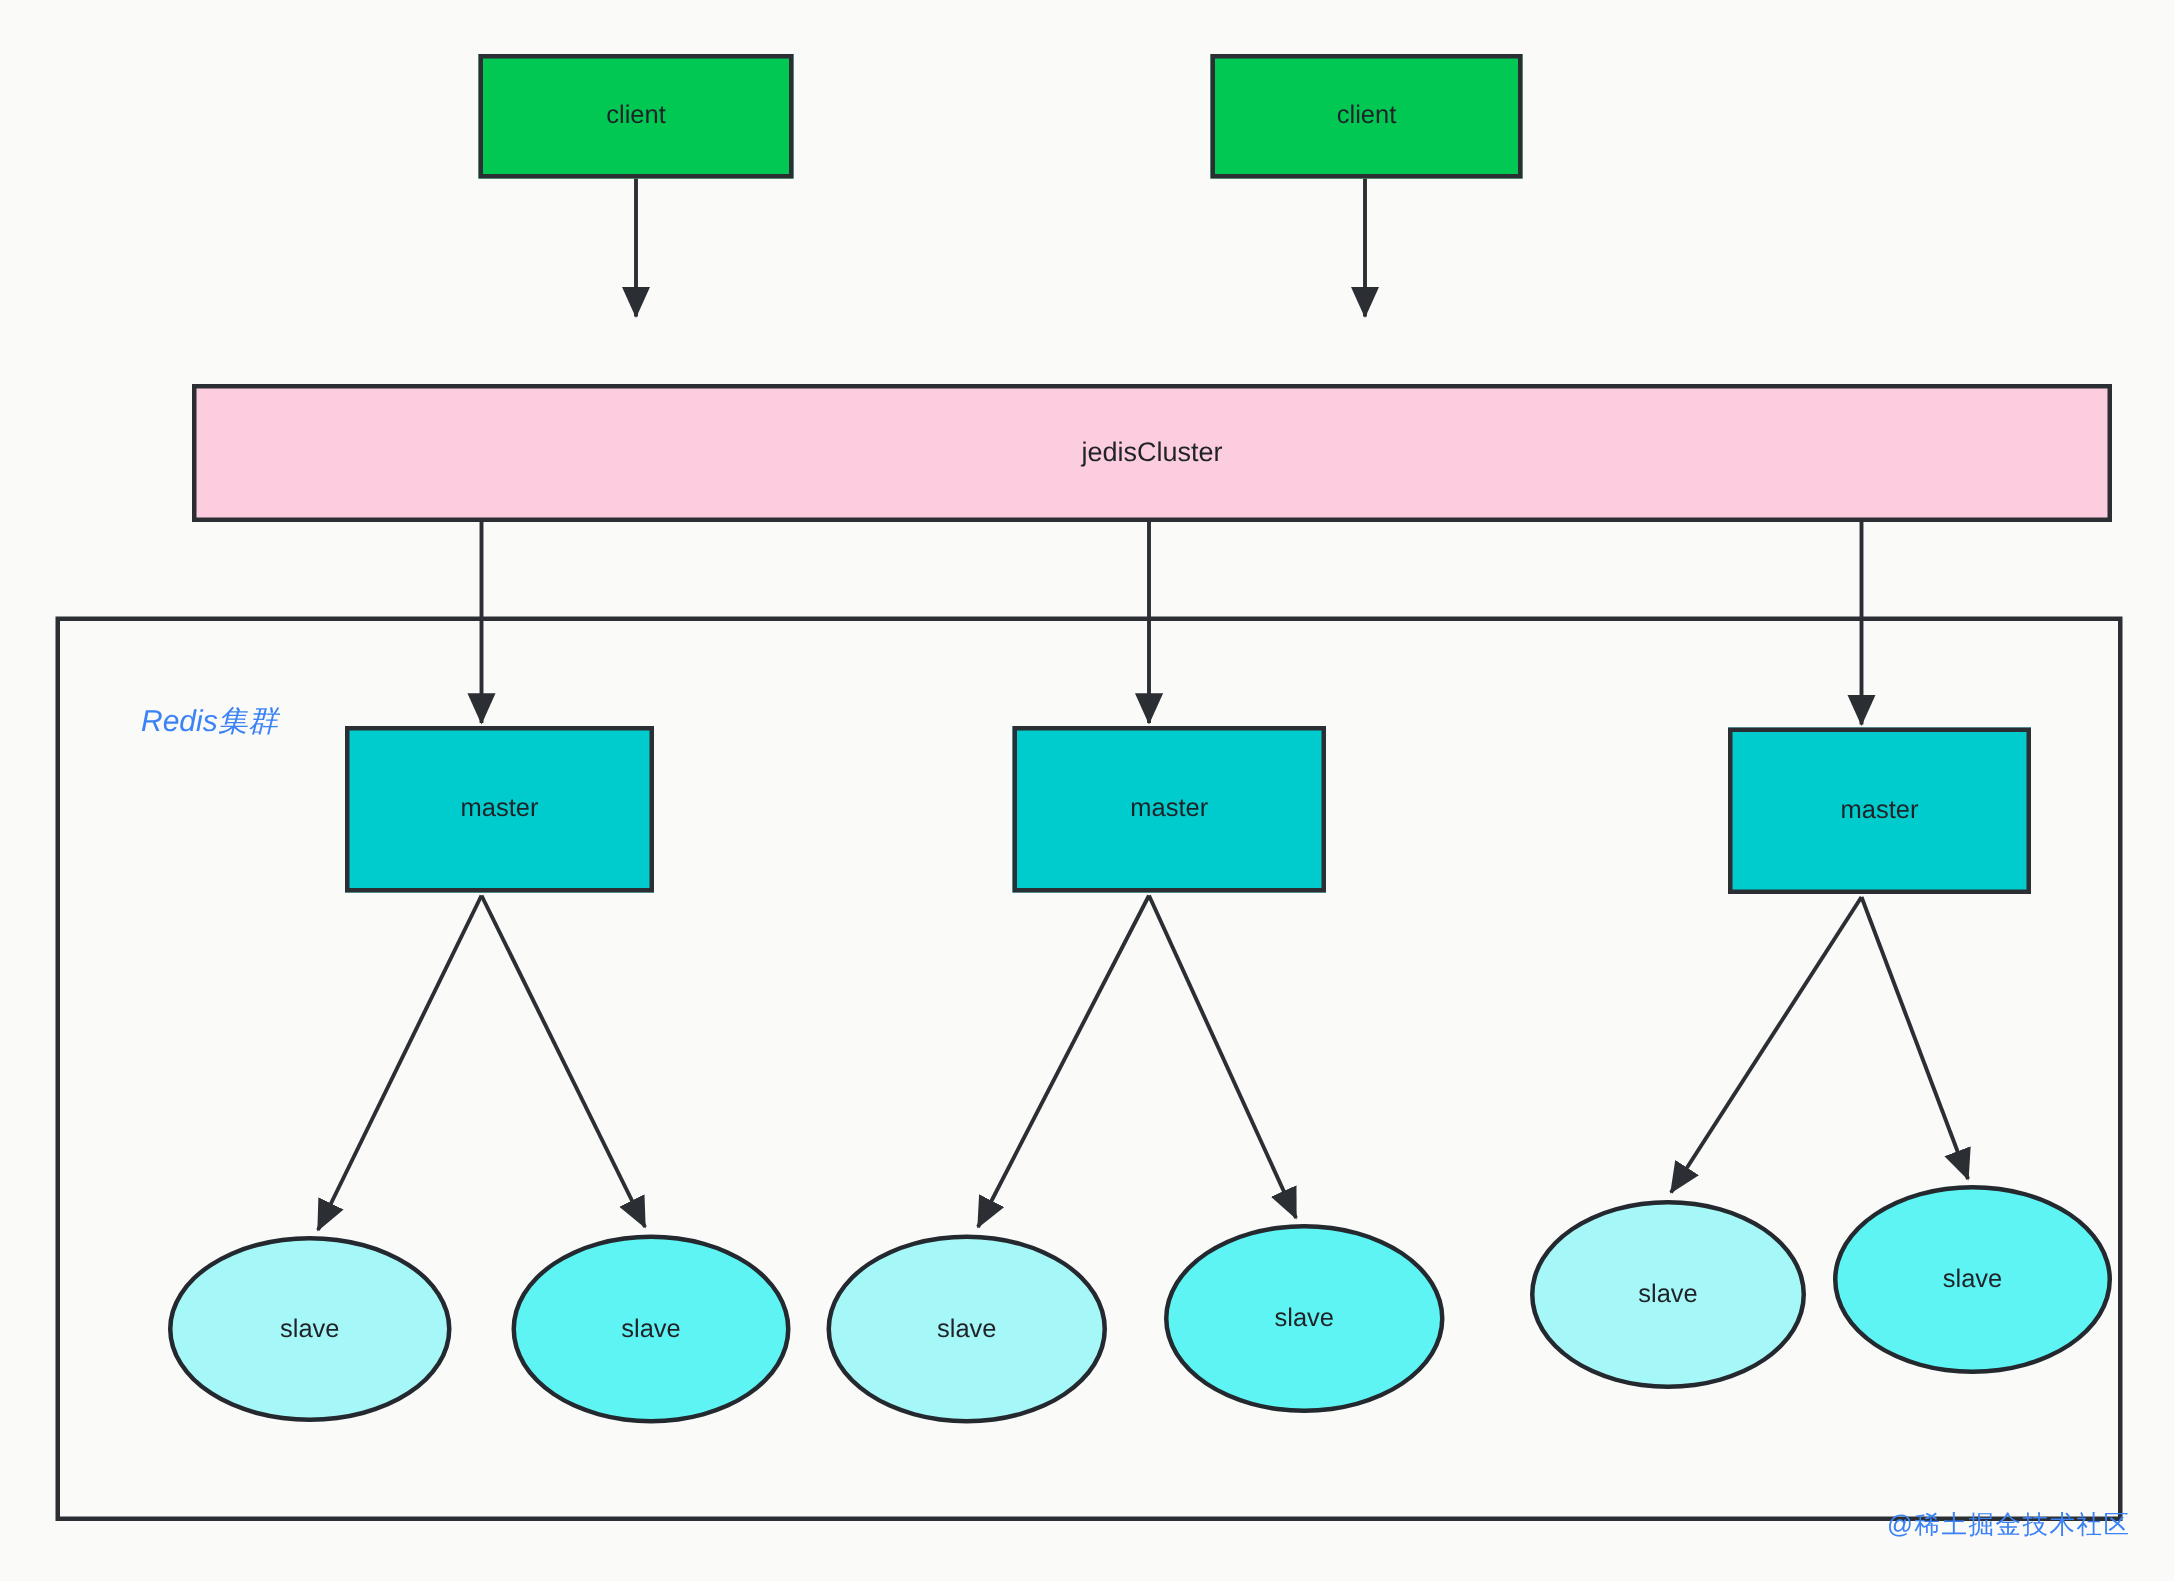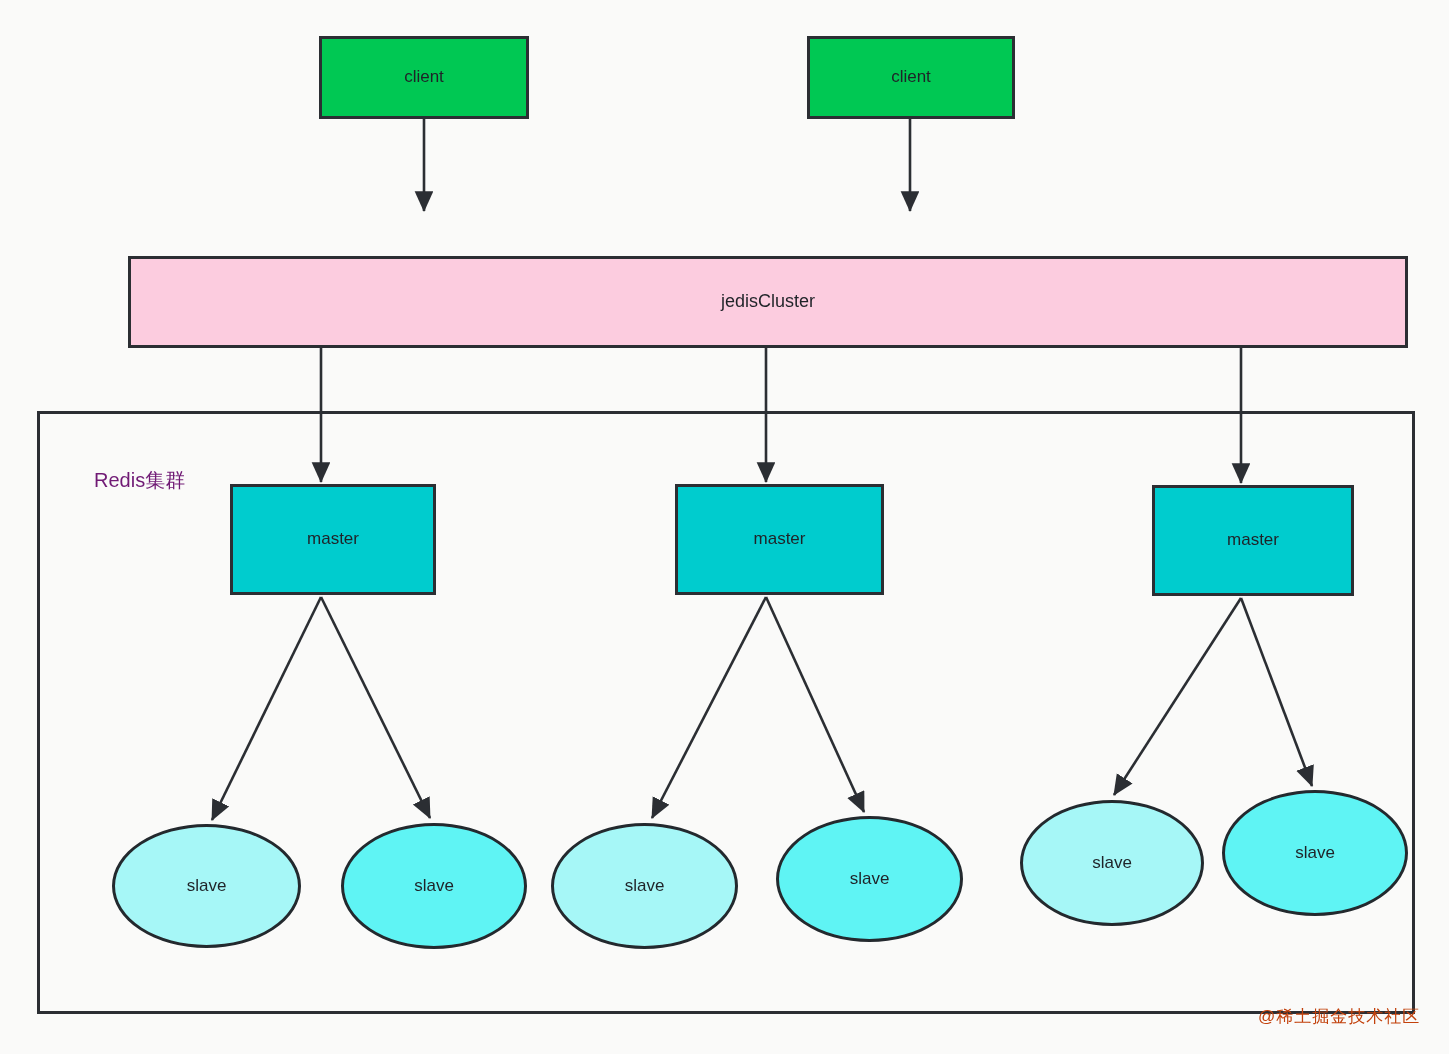--- a/index.html
+++ b/index.html
@@ -59,27 +59,28 @@
   }
   .cluster-box {
     position: absolute;
     box-sizing: border-box;
     border: 3px solid #2b2e33;
     background: transparent;
   }
   .cluster-label {
     position: absolute;
     font-size: 20px;
-    color: #701a75;
+    color: #3b82f6;
     white-space: nowrap;
+    font-style: italic;
   }
   .watermark {
     position: absolute;
     font-size: 17px;
-    color: #c2410c;
+    color: #3b82f6;
     white-space: nowrap;
     letter-spacing: 1px;
   }
 </style>
 </head>
 <body>
 
 <div id="canvas">
 
   <svg id="edges" viewBox="0 0 1449 1054">

